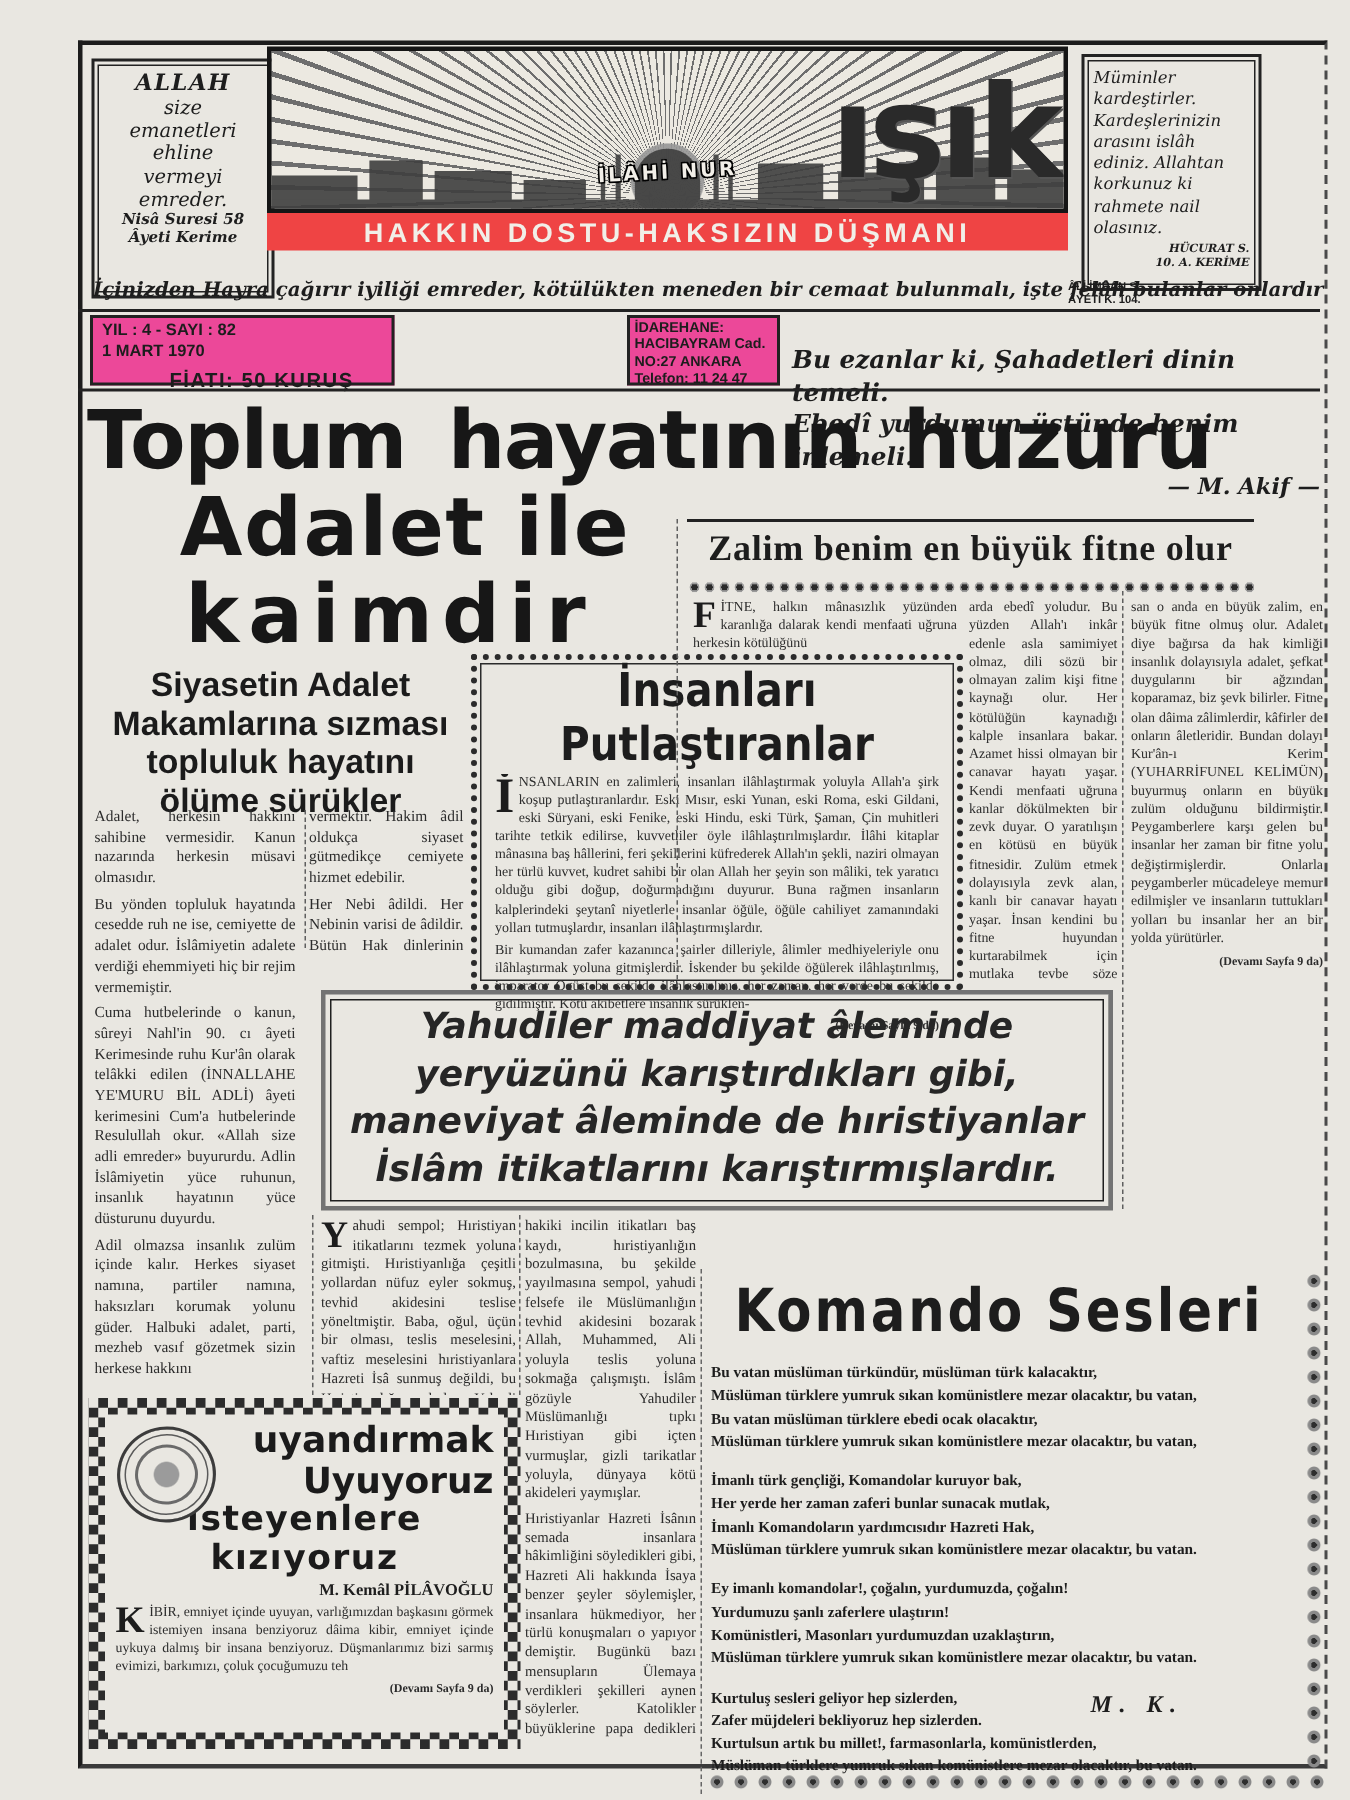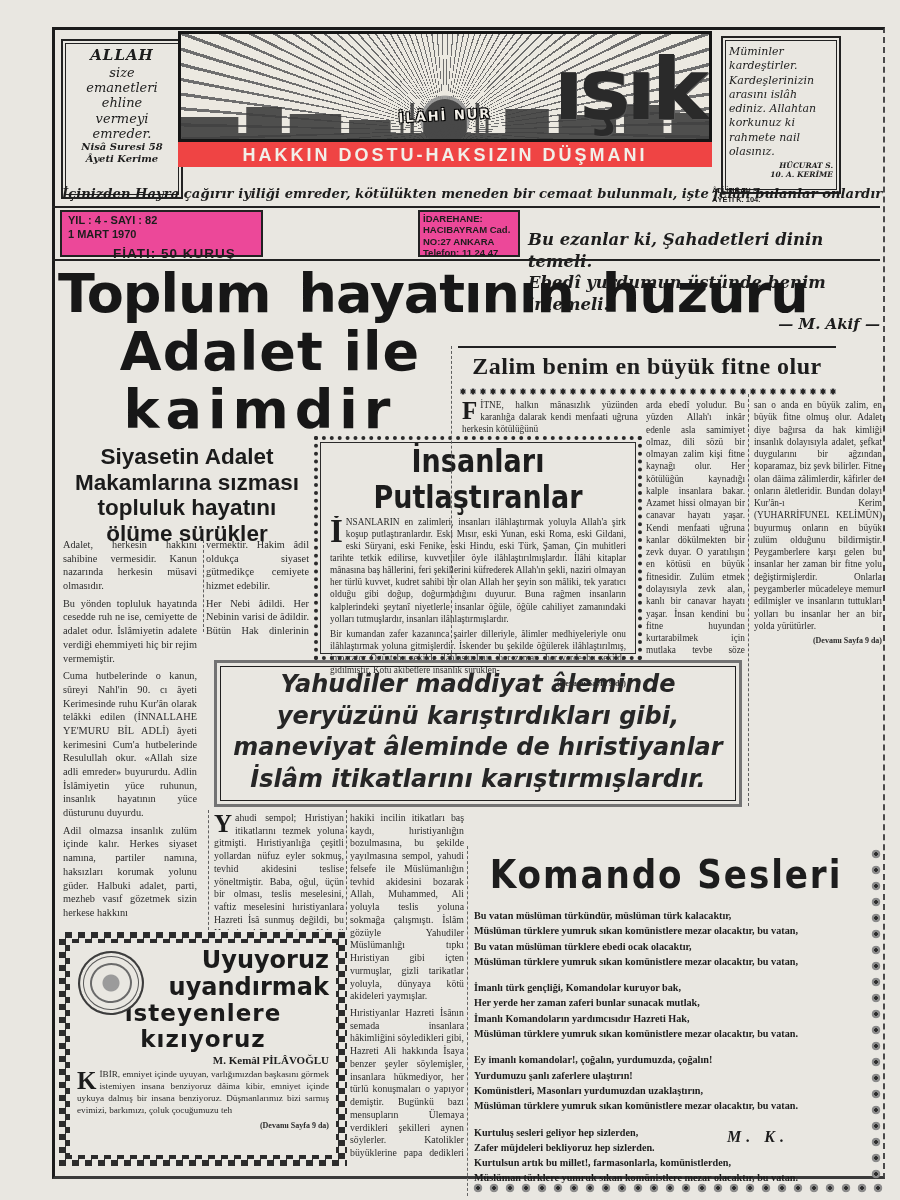--- a/index.html
+++ b/index.html
@@ -290,22 +290,22 @@
 Zafer müjdeleri bekliyoruz hep sizlerden.
 Kurtulsun artık bu millet!, farmasonlarla, komünistlerden,
 Müslüman türklere yumruk sıkan komünistlere mezar olacaktır, bu vatan.</p>
     </div>
     <div class="abs k-sig">M. K.</div>
   </div>
 
   <div class="abs ubox">
     <div class="ubox-inner">
       <div class="seal"></div>
+      <div class="u-t">uyandırmak</div>
       <div class="u-t">Uyuyoruz</div>
-      <div class="u-t">uyandırmak</div>
       <div class="u-t u-t3">isteyenlere kızıyoruz</div>
       <div class="u-by">M. Kemâl PİLÂVOĞLU</div>
       <div class="u-body col">
         <p><span class="dropcap">K</span><span>İBİR, emniyet içinde uyuyan, varlığımızdan başkasını görmek istemiyen insana benziyoruz dâima kibir, emniyet içinde uykuya dalmış bir insana benziyoruz. Düşmanlarımız bizi sarmış evimizi, barkımızı, çoluk çocuğumuzu teh</span></p>
         <p class="cont">(Devamı Sayfa 9 da)</p>
       </div>
     </div>
   </div>
 
   <div class="abs vdash d1"></div>

